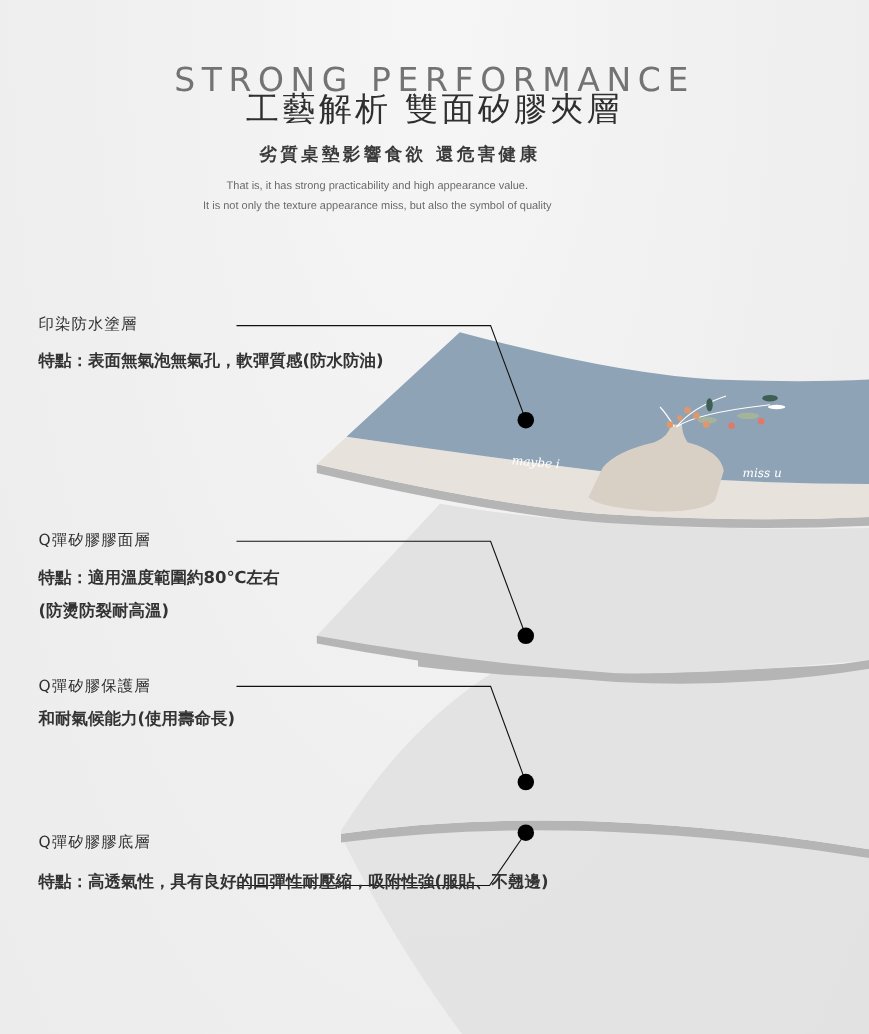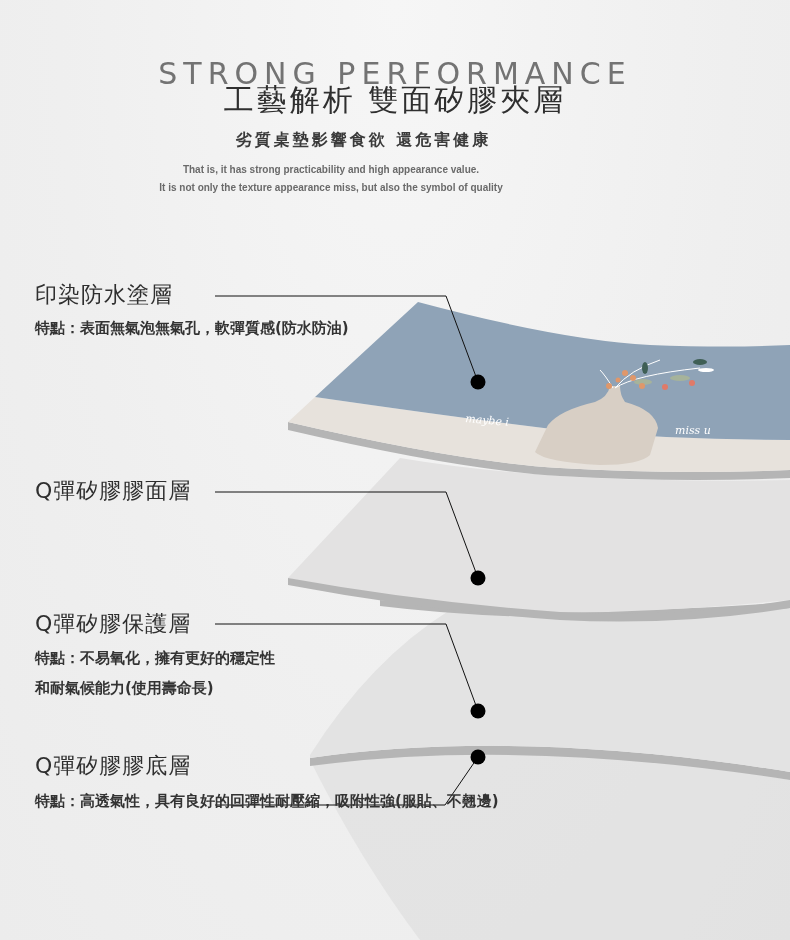--- a/index.html
+++ b/index.html
@@ -20,30 +20,30 @@
     }
     .title {
       position: absolute; top: 80px; left: 0; width: 790px; text-align: center;
       font-size: 30px; color: #2f2f2f; letter-spacing: 3px; line-height: 40px;
     }
     .subtitle {
       position: absolute; top: 128px; left: 0; width: 727px; text-align: center;
       font-size: 16px; color: #3a3a3a; letter-spacing: 3px; font-weight: bold; line-height: 24px;
     }
     .en-line {
-      position: absolute; left: 0; width: 662px; text-align: center;
-      font-family: "Liberation Sans", sans-serif; font-size: 10px; color: #6a6a6a; line-height: 14px; font-weight: bold;
+      position: absolute; left: 12px; width: 662px; text-align: center;
+      font-family: "Liberation Sans", sans-serif; font-size: 10px; color: #6a6a6a; line-height: 14px;
     }
     .en1 { top: 163px; }
     .en2 { top: 181px; }
 
     .art { position: absolute; left: 0; top: 0; width: 790px; height: 940px; }
 
     .label-block { position: absolute; left: 35px; }
-    .label-title { font-size: 22px; color: #2f2f2f; letter-spacing: 1px; line-height: 28px; white-space: nowrap; }
+    .label-title { font-size: 14px; color: #2f2f2f; letter-spacing: 1px; line-height: 28px; white-space: nowrap; }
     .label-desc { font-size: 15px; color: #333; line-height: 30px; font-weight: bold; white-space: nowrap; }
   </style>
 </head>
 <body>
 
 <div class="bg-noise"></div>
 
 <svg class="art" viewBox="0 0 790 940" xmlns="http://www.w3.org/2000/svg">
 
   <g>
@@ -112,24 +112,25 @@
 <div class="en-line en1">That is, it has strong practicability and high appearance value.</div>
 <div class="en-line en2">It is not only the texture appearance miss, but also the symbol of quality</div>
 
 <div class="label-block" style="top:281px;">
   <div class="label-title">印染防水塗層</div>
   <div class="label-desc" style="margin-top:4px;">特點：表面無氣泡無氣孔，軟彈質感(防水防油)</div>
 </div>
 
 <div class="label-block" style="top:477px;">
   <div class="label-title">Q彈矽膠膠面層</div>
+  <div class="label-desc" style="margin-top:5px;">特點：適用溫度範圍約80℃左右</div>
+  <div class="label-desc">(防燙防裂耐高溫)</div>
 </div>
 
 <div class="label-block" style="top:610px;">
   <div class="label-title">Q彈矽膠保護層</div>
-  <div class="label-desc" style="margin-top:5px;">特點：不易氧化，擁有更好的穩定性</div>
   <div class="label-desc">和耐氣候能力(使用壽命長)</div>
 </div>
 
 <div class="label-block" style="top:752px;">
   <div class="label-title">Q彈矽膠膠底層</div>
   <div class="label-desc" style="margin-top:6px;">特點：高透氣性，具有良好的回彈性耐壓縮，吸附性強(服貼、不翹邊)</div>
 </div>
 
 </body></html>

